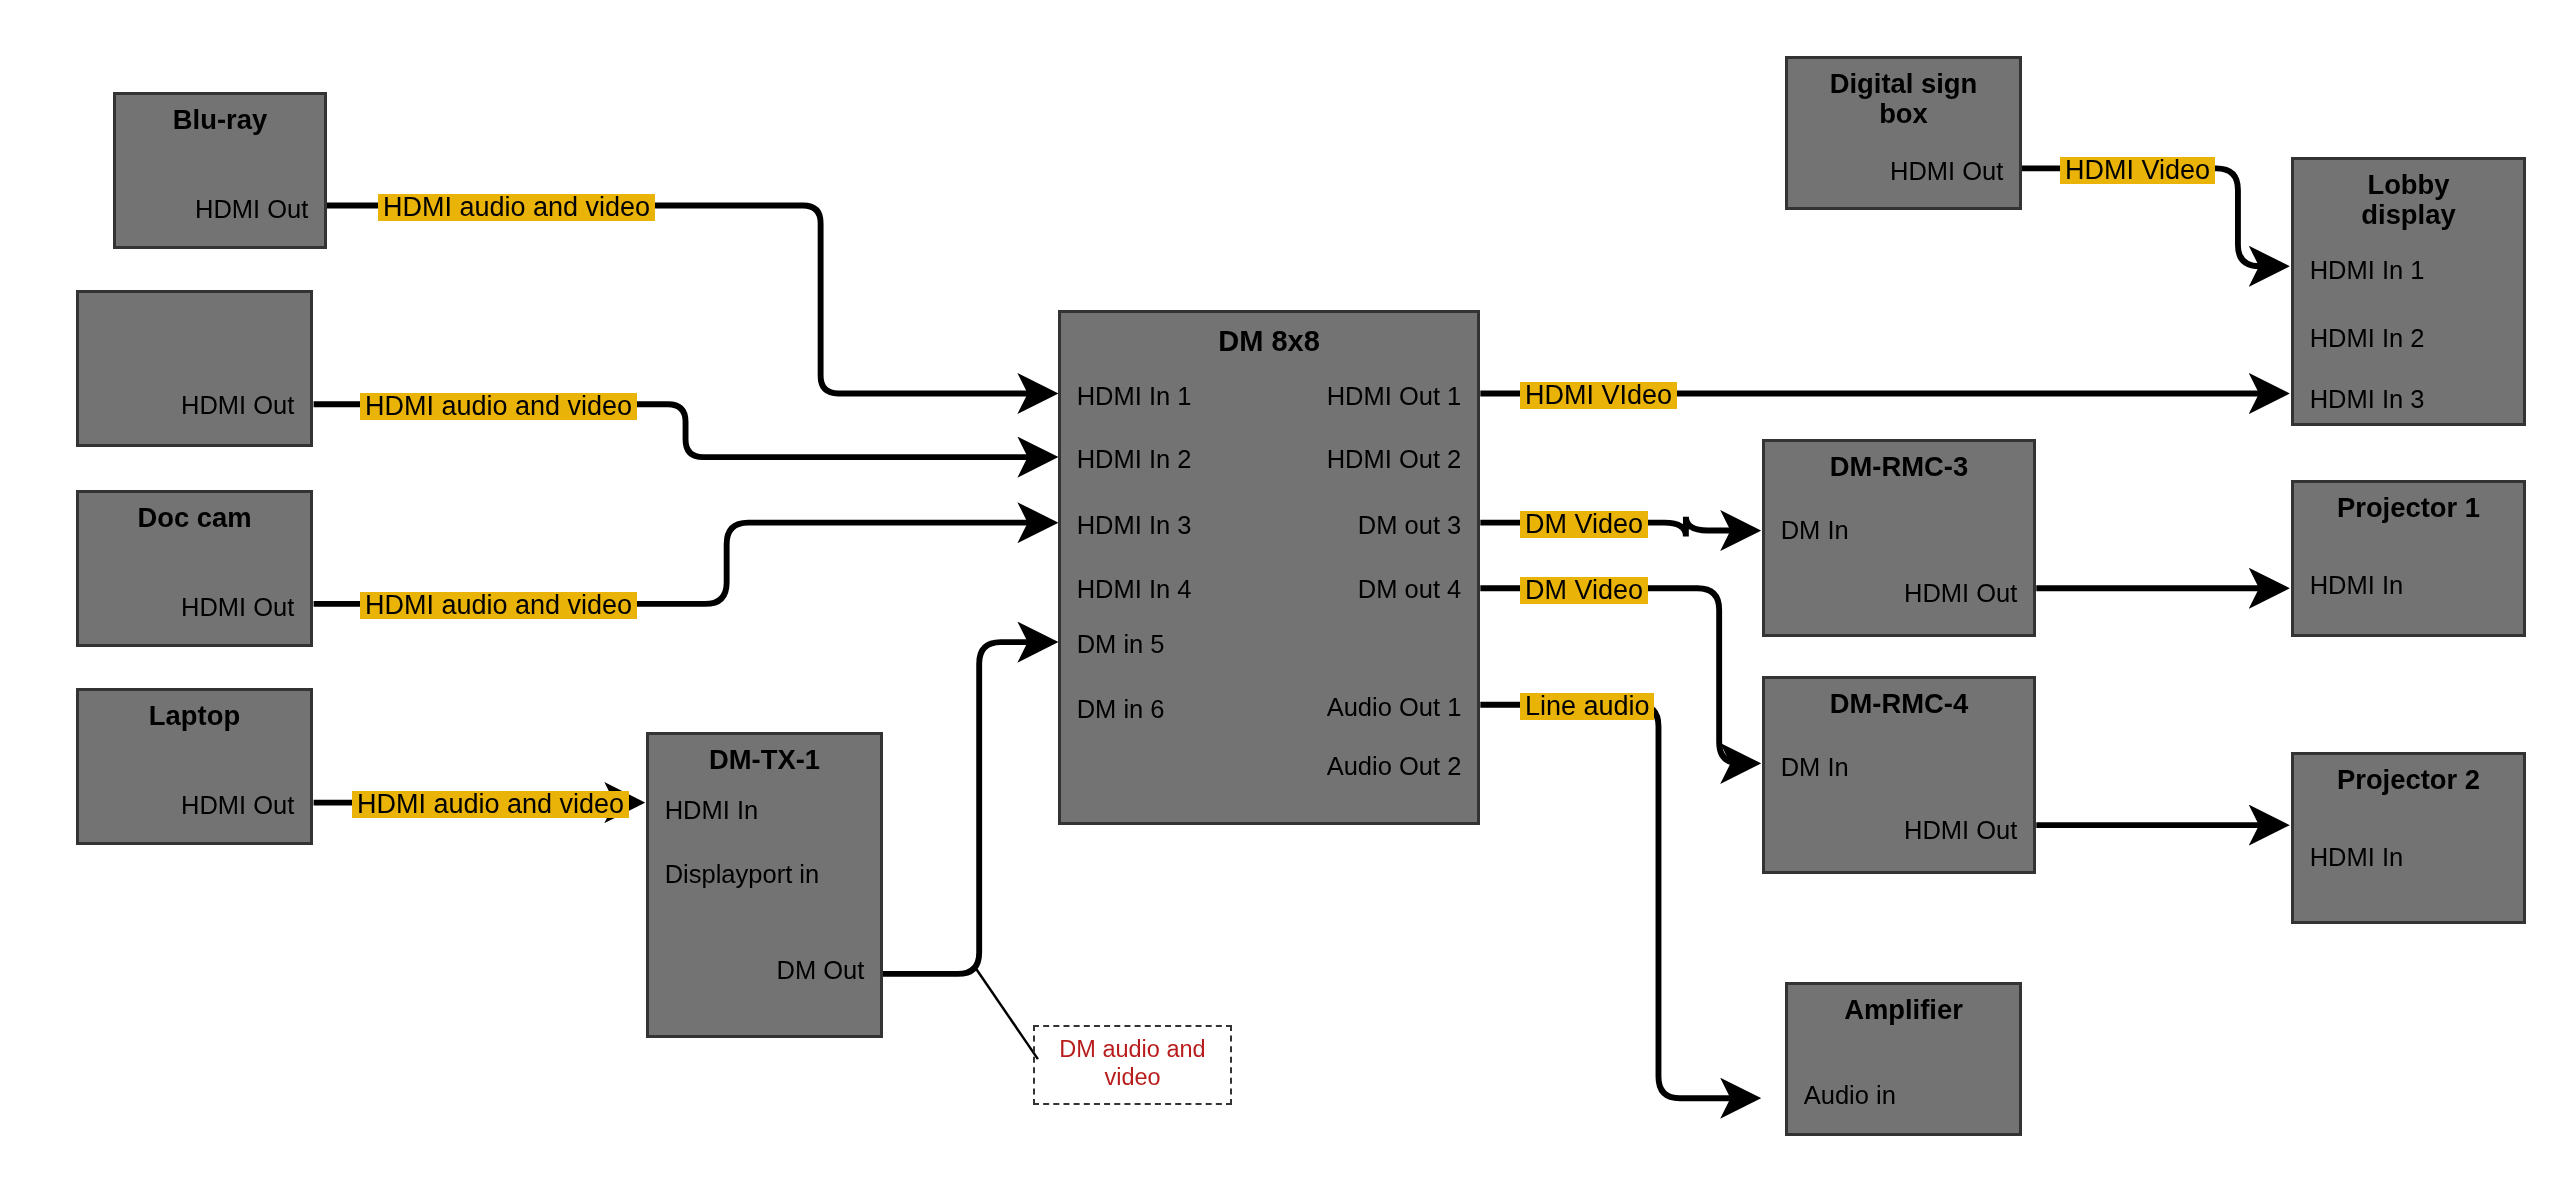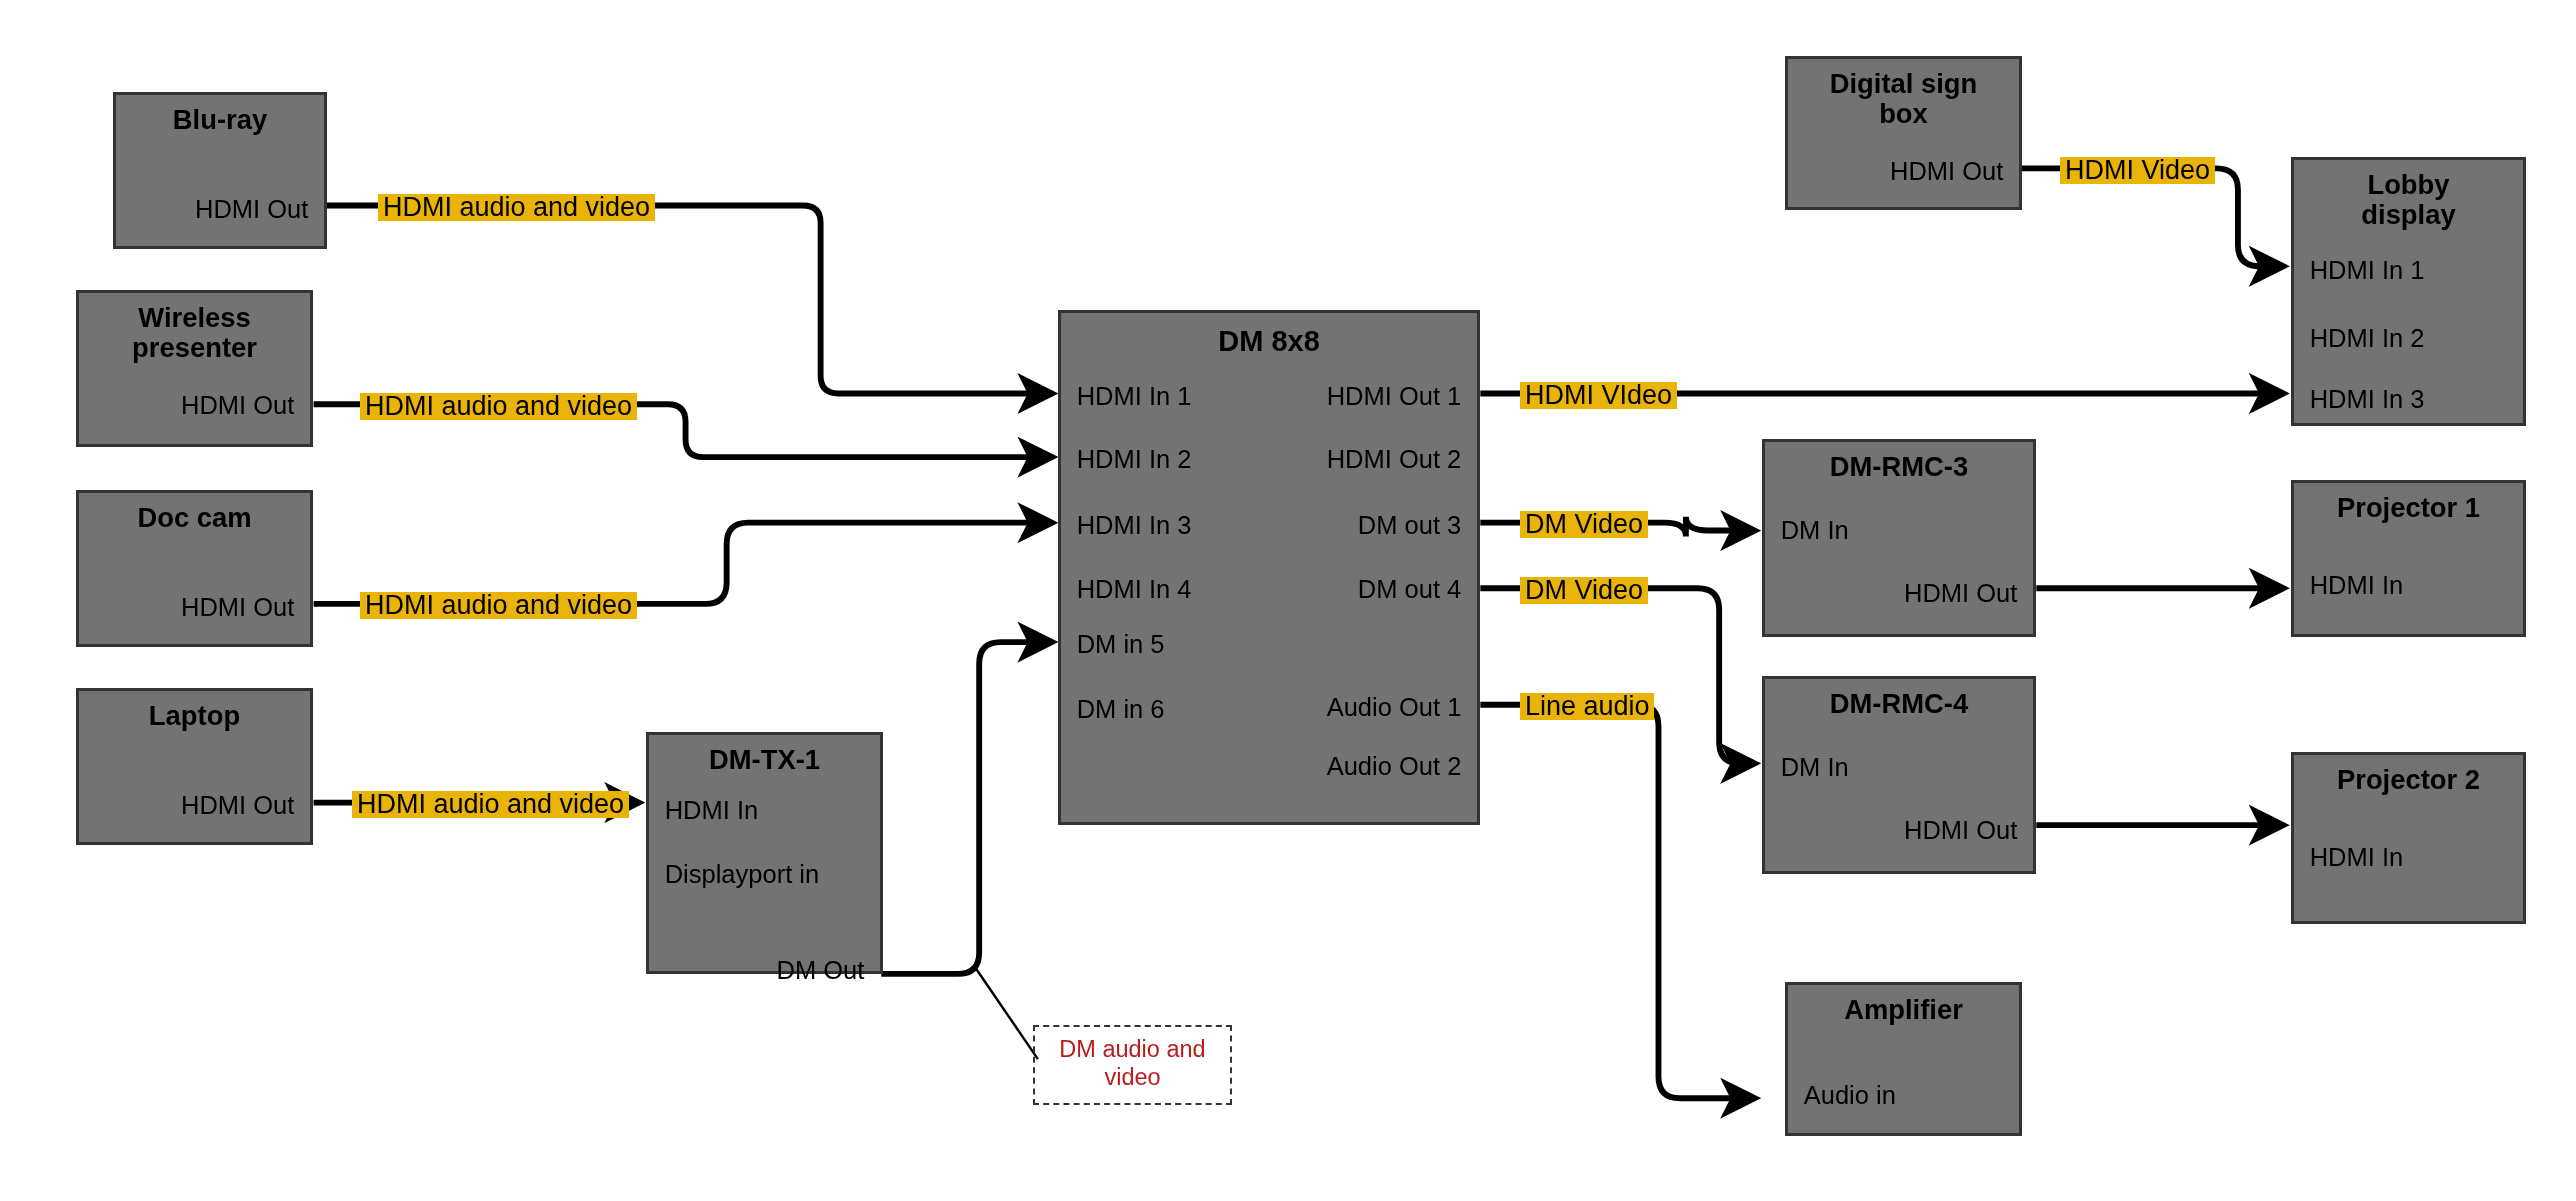--- a/index.html
+++ b/index.html
@@ -126,38 +126,34 @@
   <div class="edge-label" style="left:1520px; top:577px;">DM Video</div>
 
   <div class="edge-label" style="left:1520px; top:693px;">Line audio</div>
 
   <div class="node" style="left:76px; top:92px; width:214px; height:157px;margin-left:37px;">
     <div class="node-title">Blu-ray</div>
     <div class="port right" style="top:100px;">HDMI Out</div>
   </div>
 
   <div class="node" style="left:76px; top:290px; width:237px; height:157px;">
-    <div class="node-title">
-      <span>Wireless</span><br>
-      <span>presenter</span>
-    </div>
     <div class="port right" style="top:98px;">HDMI Out</div>
   </div>
 
   <div class="node" style="left:76px; top:490px; width:237px; height:157px;">
     <div class="node-title">Doc cam</div>
     <div class="port right" style="top:100px;">HDMI Out</div>
   </div>
 
   <div class="node" style="left:76px; top:688px; width:237px; height:157px;">
     <div class="node-title">Laptop</div>
     <div class="port right" style="top:100px;">HDMI Out</div>
   </div>
 
-  <div class="node" style="left:646px; top:732px; width:237px; height:242px;">
+  <div class="node" style="left:646px; top:732px; width:237px; height:306px;">
     <div class="node-title">DM-TX-1</div>
     <div class="port left" style="top:61px;">HDMI In</div>
     <div class="port left" style="top:125px;">Displayport in</div>
     <div class="port right" style="top:221px;">DM Out</div>
   </div>
 
   <div class="node dashed" style="left:1033px; top:1025px; width:199px; height:80px;">
     <div class="callout-text">
       <span>DM audio and</span><br>
       <span>video</span>

